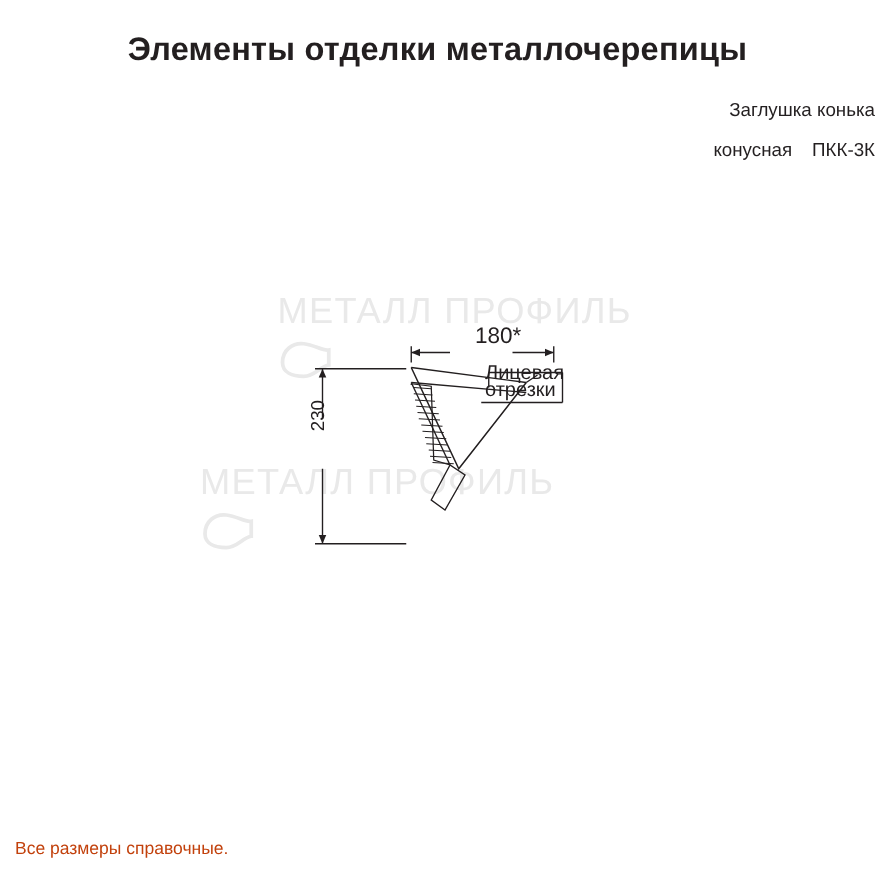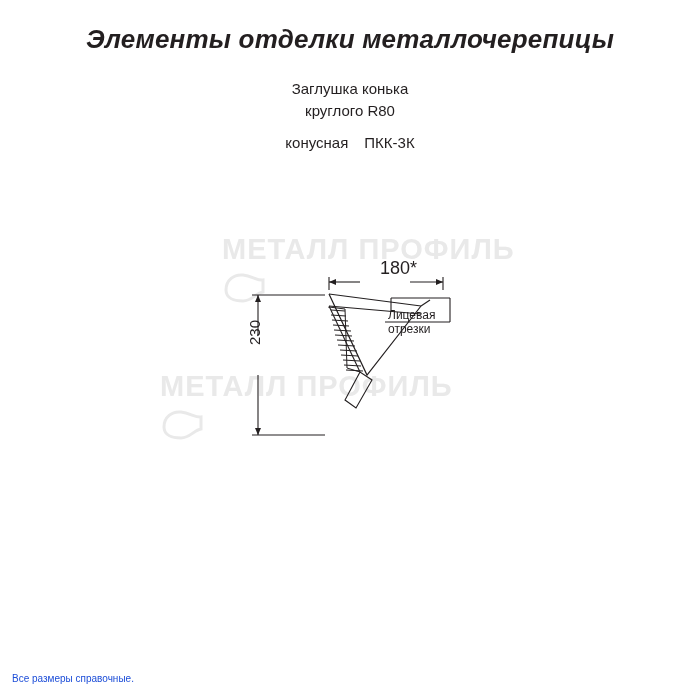--- a/index.html
+++ b/index.html
@@ -21,28 +21,27 @@
   }
   .page-title {
     position: absolute;
     top: 24px;
     left: 0;
     width: 700px;
     text-align: center;
     font-size: 26px;
     font-weight: bold;
     letter-spacing: 0.2px;
-    font-style: italic;
   }
   .subtitle-block {
     position: absolute;
     top: 78px;
     left: 0;
     width: 700px;
-    text-align: center;
+    text-align: right;
     font-size: 15px;
     line-height: 22px;
   }
   .subtitle-line1 {
     display: block;
     padding-left: 0px;
   }
   .subtitle-line2 {
     display: block;
   }
@@ -52,21 +51,21 @@
   }
   .code-sep {
     display: inline-block;
     width: 16px;
   }
 
   
   .wm {
     position: absolute;
     font-size: 29px;
-    font-weight: bold;
+    font-weight: normal;
     color: #e9e9e9;
     letter-spacing: 1px;
     white-space: nowrap;
     user-select: none;
   }
   .wm-1 { top: 233px; left: 222px; }
   .wm-2 { top: 370px; left: 160px; }
   .wm-leaf {
     position: absolute;
     width: 46px;
@@ -97,45 +96,43 @@
     left: 246px;
     font-size: 15px;
     color: #231f20;
     transform: rotate(-90deg);
     transform-origin: left top;
   }
   .label-face {
     position: absolute;
     top: 292px;
     left: 388px;
-    font-size: 12px;
+    font-size: 16px;
     line-height: 14px;
     color: #231f20;
-    margin-top: 16px;
   }
 
   .footer {
     position: absolute;
     left: 12px;
     bottom: 12px;
-    font-size: 10px;
+    font-size: 14px;
     line-height: 19px;
-    color: #1d4ed8;
+    color: #c2410c;
   }
 </style>
 </head>
 <body>
 
 <div class="sheet">
 
   <div class="page-title">Элементы отделки металлочерепицы</div>
 
   <div class="subtitle-block">
     <span class="subtitle-line1">Заглушка конька</span>
-    <span class="subtitle-line2">круглого R80</span>
     <span class="subtitle-line3">
       <span>конусная</span><span class="code-sep"></span><span>ПКК-3К</span>
     </span>
   </div>
 
   <div class="wm-leaf" style="top:271px; left:222px;">
     <svg viewBox="0 0 46 34" width="46" height="34">
       <path d="M4 19 C4 9, 12 3, 21 4 C30 5, 36 10, 41 9 L41 21 C34 22, 30 30, 21 30 C12 30, 4 27, 4 19 Z" fill="none" stroke="#e9e9e9" stroke-width="3"></path>
     </svg>
   </div>

